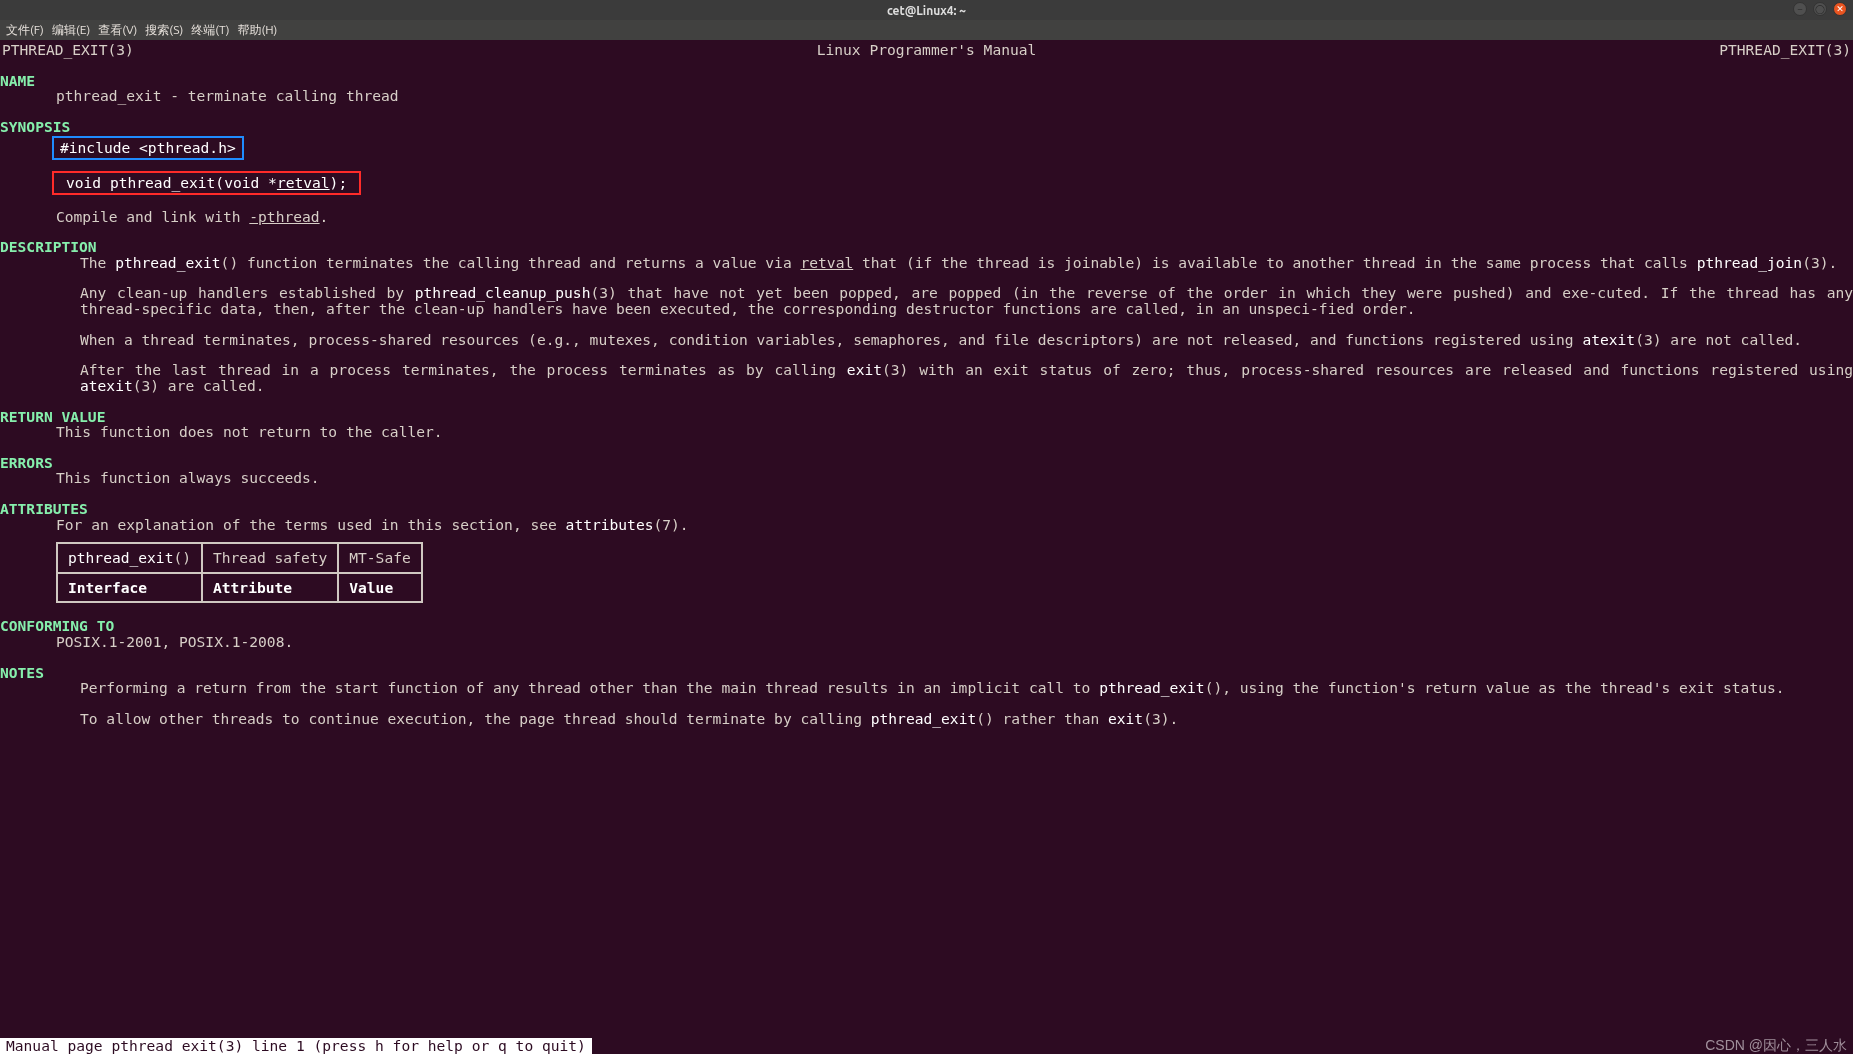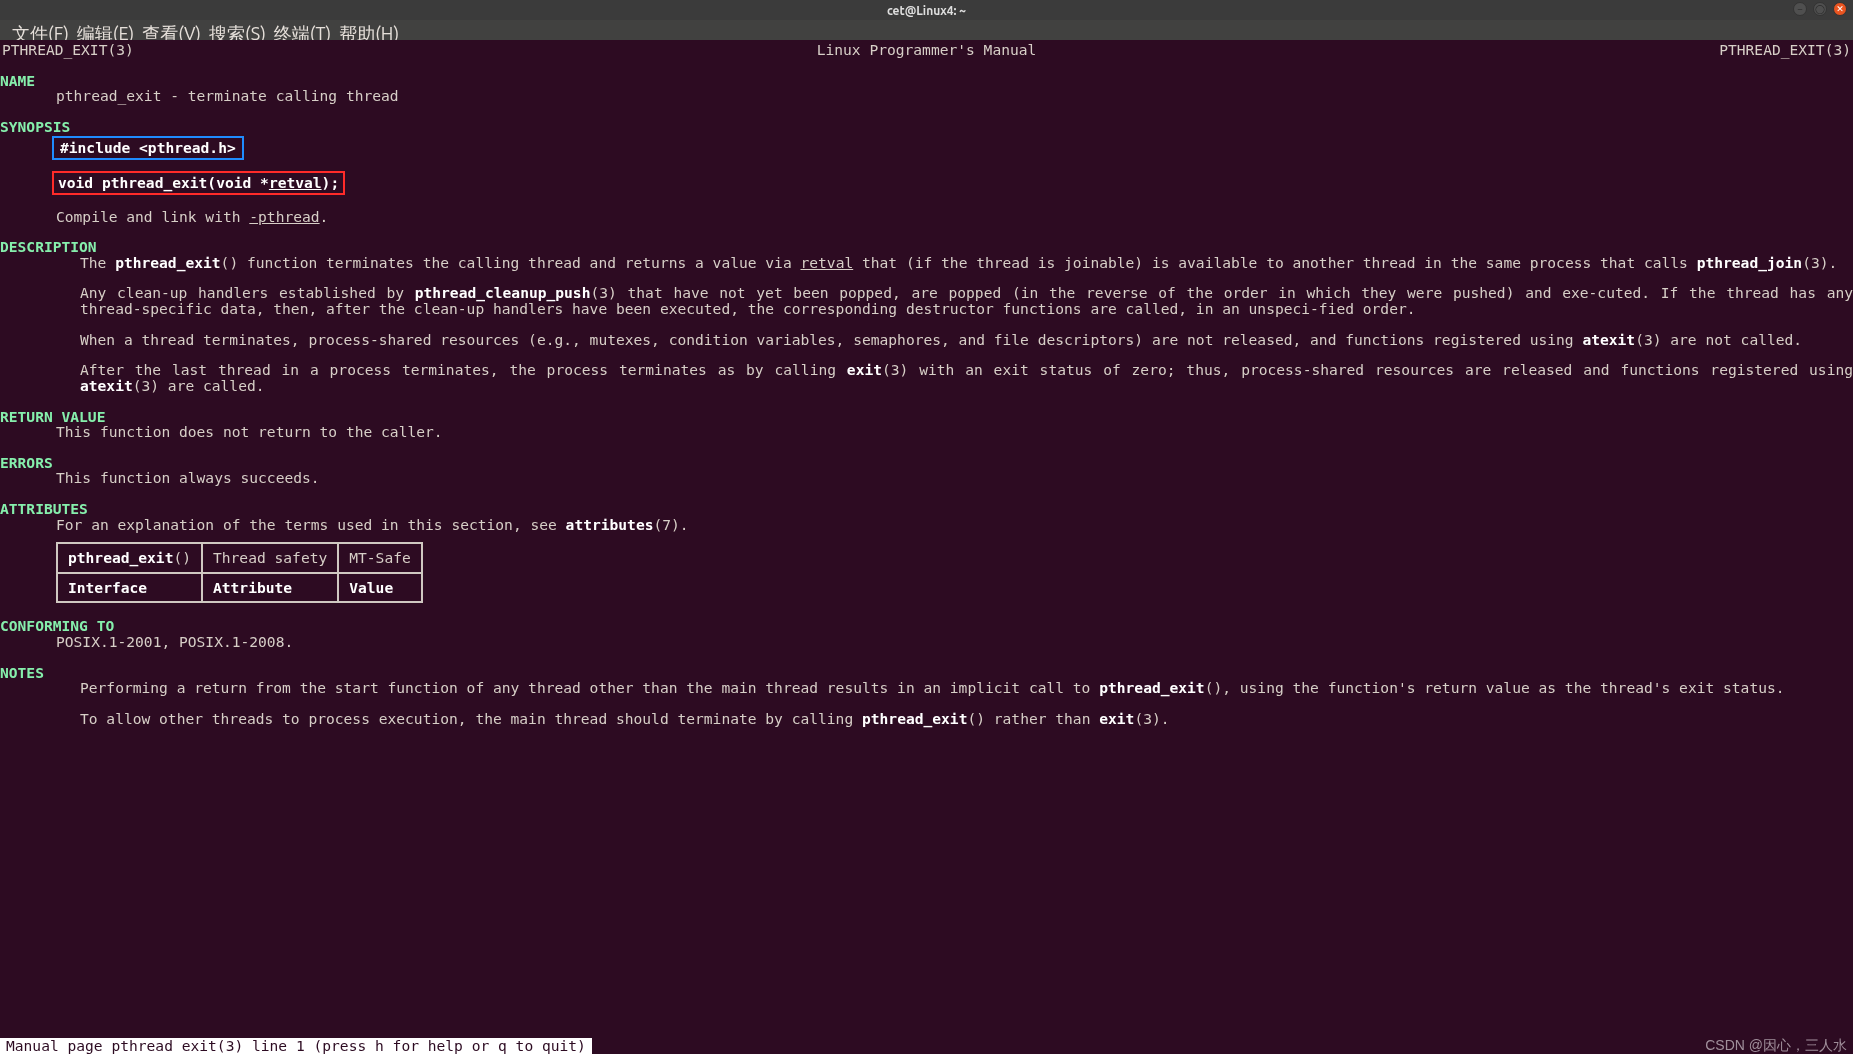--- a/index.html
+++ b/index.html
@@ -2,34 +2,34 @@
 <html><head>
 <meta charset="utf-8">
 <style>
   * { margin:0; padding:0; box-sizing:border-box; }
   html,body { width:1853px; height:1054px; font-family:"DejaVu Sans Mono","Courier New",monospace; font-size:14.6px; overflow:hidden; }
   .titlebar { height:20px; background:#3b3b3b; color:#d8d3cf; display:flex; align-items:center; position:relative; font-family:"Ubuntu","DejaVu Sans",sans-serif; font-size:12px; }
   .titlebar .title { position:absolute; left:50%; transform:translateX(-50%); font-weight:bold; color:#dedede; }
   .winctrls { position:absolute; right:6px; top:2px; display:flex; gap:6px; }
   .wc { width:14px; height:14px; border-radius:50%; background:#4f4f4f; color:#2a2a2a; font-size:9px; display:flex; align-items:center; justify-content:center; line-height:1; border:1px solid #333; }
   .wc.close { background:#e95420; color:#fff; }
-  .menubar { height:20px; background:#414140; color:#e6e0da; padding:2px 12px; font-family:"Ubuntu","DejaVu Sans",sans-serif; font-size:18px; display:flex; gap:4px; }
+  .menubar { height:20px; background:#414140; color:#e6e0da; padding:2px 6px; font-family:"Ubuntu","DejaVu Sans",sans-serif; font-size:12px; display:flex; align-items:center; gap:4px; }
   .menubar span { margin-right:4px; }
   .term { background:#2d0b22; color:#d7cfc7; height:calc(1054px - 40px); position:relative; padding:0px; line-height:1.07; }
   .headerrow { display:flex; padding:2px 2px 0 2px; }
   .headerrow .l { flex:0 0 auto; }
   .headerrow .c { flex:1 1 auto; text-align:center; }
   .headerrow .r { flex:0 0 auto; }
   .sec { color:#86efac; font-weight:bold; }
   .ind { padding-left:80px; text-indent:0; text-align:justify; }
   .ind2 { padding-left:56px; }
   .u { text-decoration:underline; }
-  .b { font-weight:bold; color:#ffffff; }
+  .b { font-weight:normal; color:#ffffff; }
   .boxblue { display:inline-block; border:2px solid #1f8cff; padding:2px 6px; margin-left:52px; }
-  .boxred  { display:inline-block; border:2px solid #ff2b29; padding:2px 4px; margin-left:52px; }
+  .boxred  { display:inline-block; border:2px solid #ff2b29; padding:2px 12px; margin-left:52px; }
   .gap { height:15px; }
   .hgap { height:8px; }
   table.attr { border-collapse:collapse; margin-left:56px; margin-top:10px; }
   table.attr td,table.attr th { border:2px solid #cfc8c1; padding:6px 10px; color:#d7cfc7; font-weight:normal; text-align:left; }
   table.attr th .b{font-weight:bold;}
   .statusline { position:absolute; bottom:0; left:0; background:#ffffff; color:#2d0b22; padding:0 6px;margin-top:7px; }
   .watermark { position:absolute; right:6px; bottom:1px; color:#b4a6b0; font-family:sans-serif; font-size:14px; opacity:.85; }
 </style>
 </head>
 <body>
@@ -111,17 +111,17 @@
     </table>
 
   <div class="gap"></div>
   <div class="sec">CONFORMING TO</div>
   <div class="ind2">POSIX.1-2001, POSIX.1-2008.</div>
 
   <div class="gap"></div>
   <div class="sec">NOTES</div>
   <div class="ind"><span>Performing a return from the start function of any thread other than the main thread results in an implicit call to </span><span class="b">pthread_exit</span><span>(), using the function's  return  value  as the thread's exit status.</span></div>
   <div class="gap"></div>
-  <div class="ind"><span>To allow other threads to process execution, the main thread should terminate by calling </span><span class="b">pthread_exit</span><span>() rather than </span><span class="b">exit</span><span>(3).</span></div>
+  <div class="ind"><span>To allow other threads to continue execution, the page thread should terminate by calling </span><span class="b">pthread_exit</span><span>() rather than </span><span class="b">exit</span><span>(3).</span></div>
 
   <div class="statusline"> Manual page pthread_exit(3) line 1 (press h for help or q to quit)</div>
   <div class="watermark">CSDN @因心，三人水</div>
 </div>
 
 </body></html>

